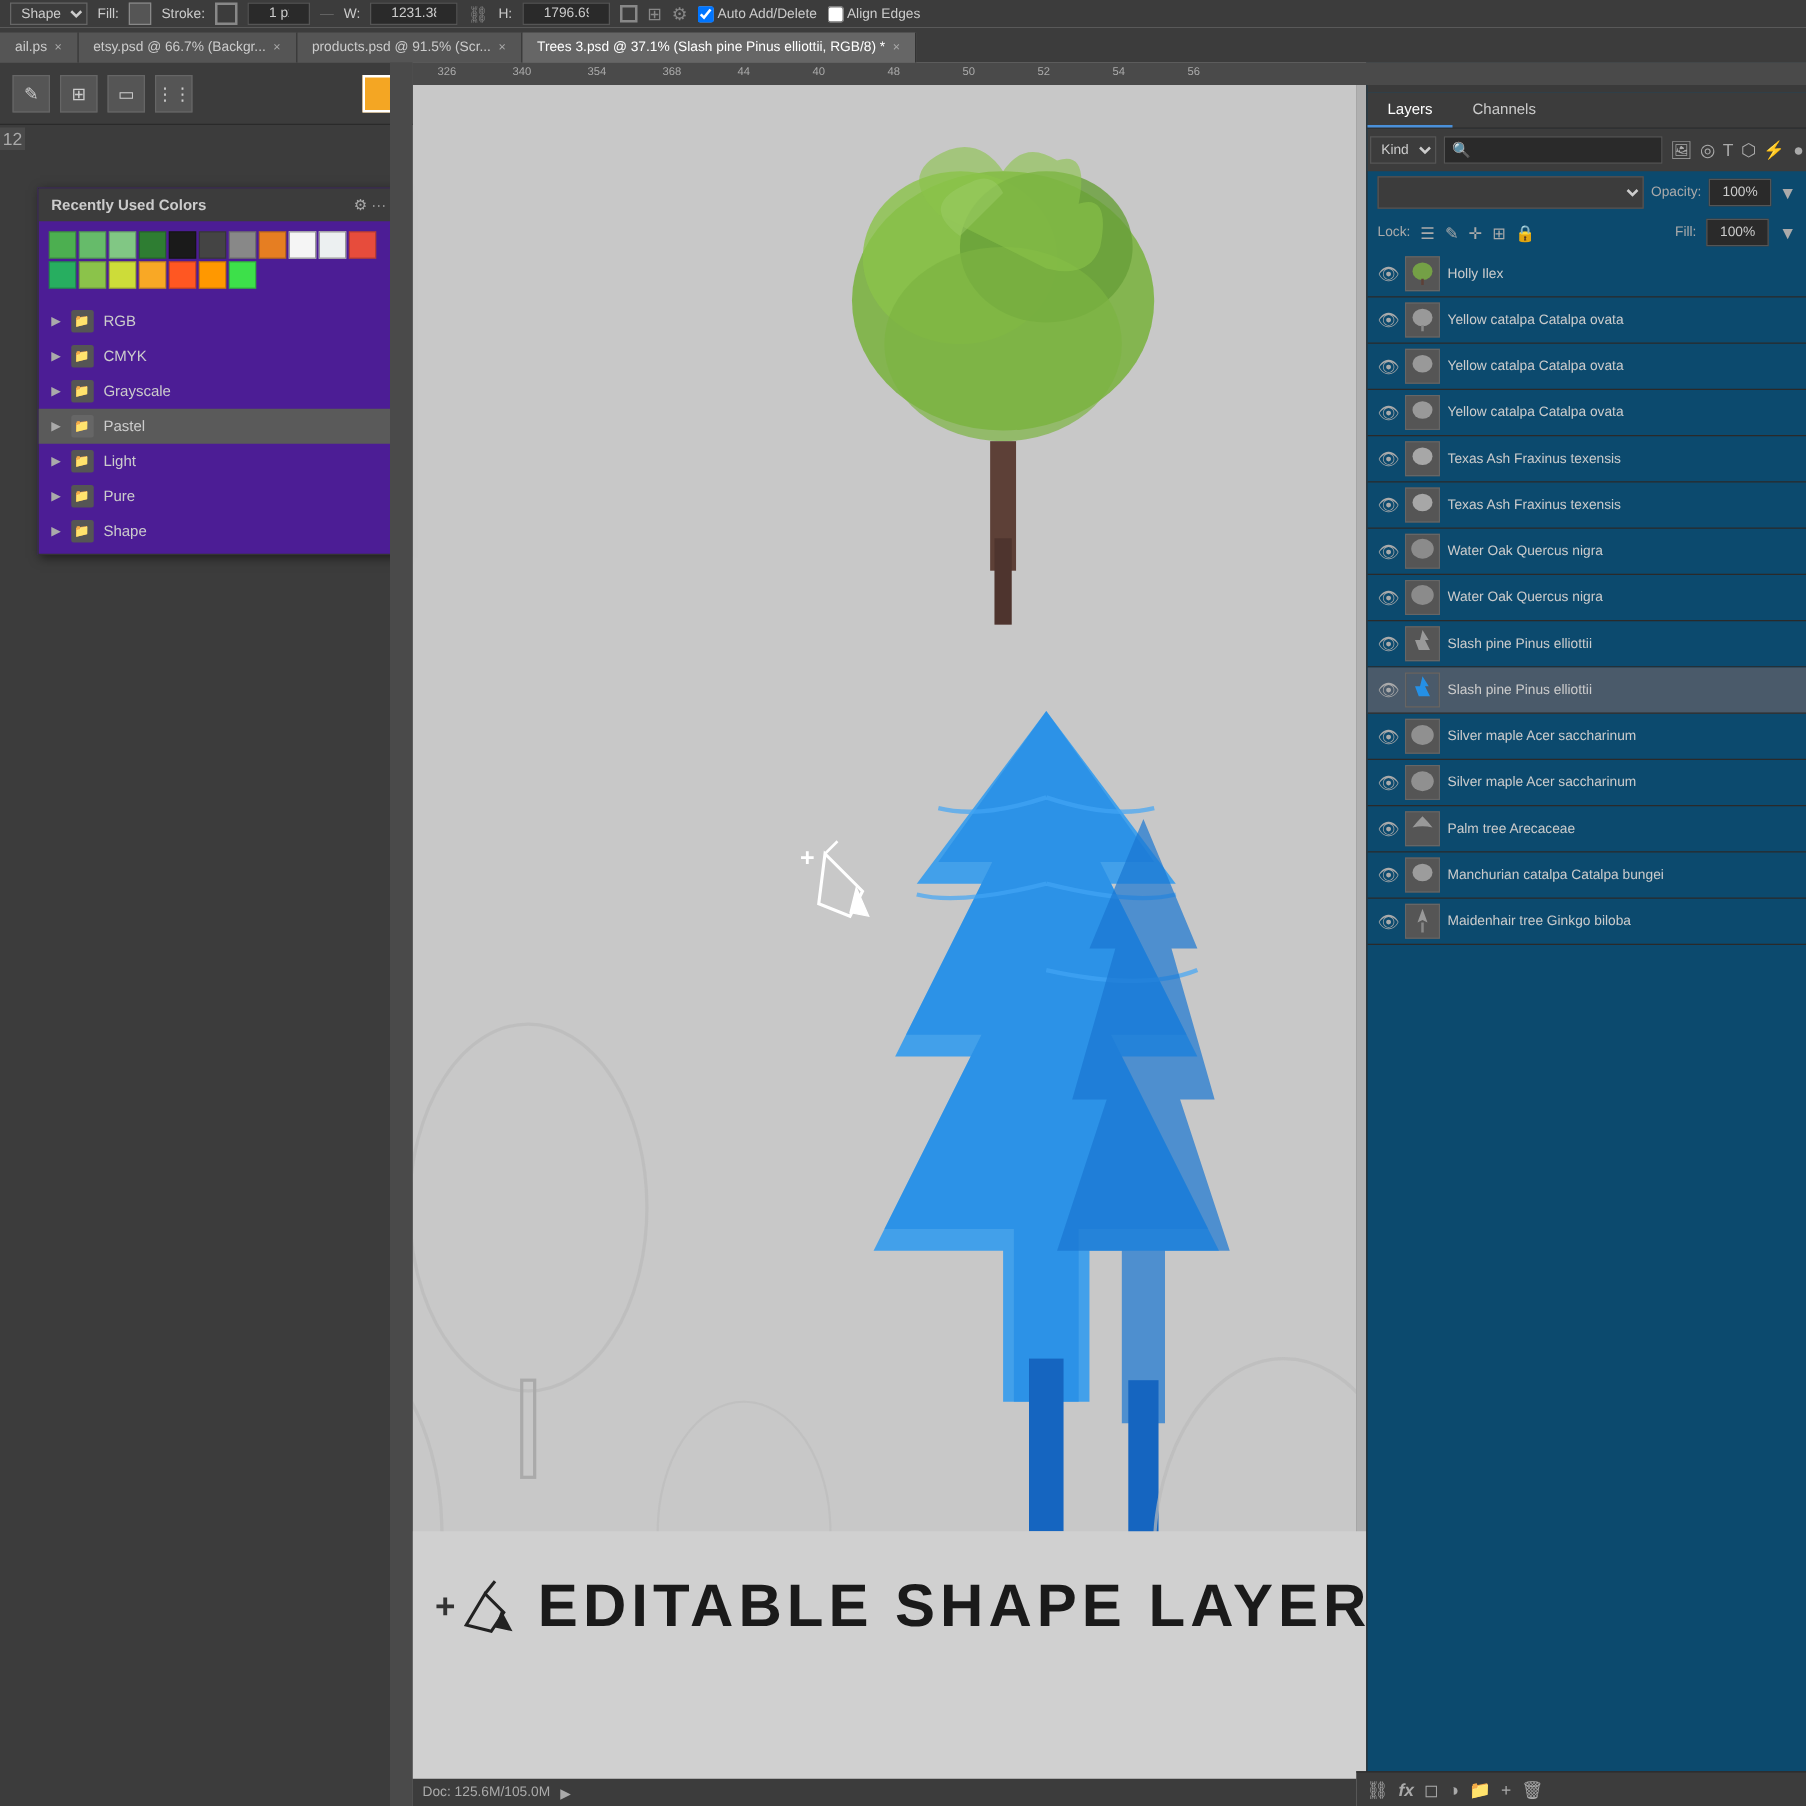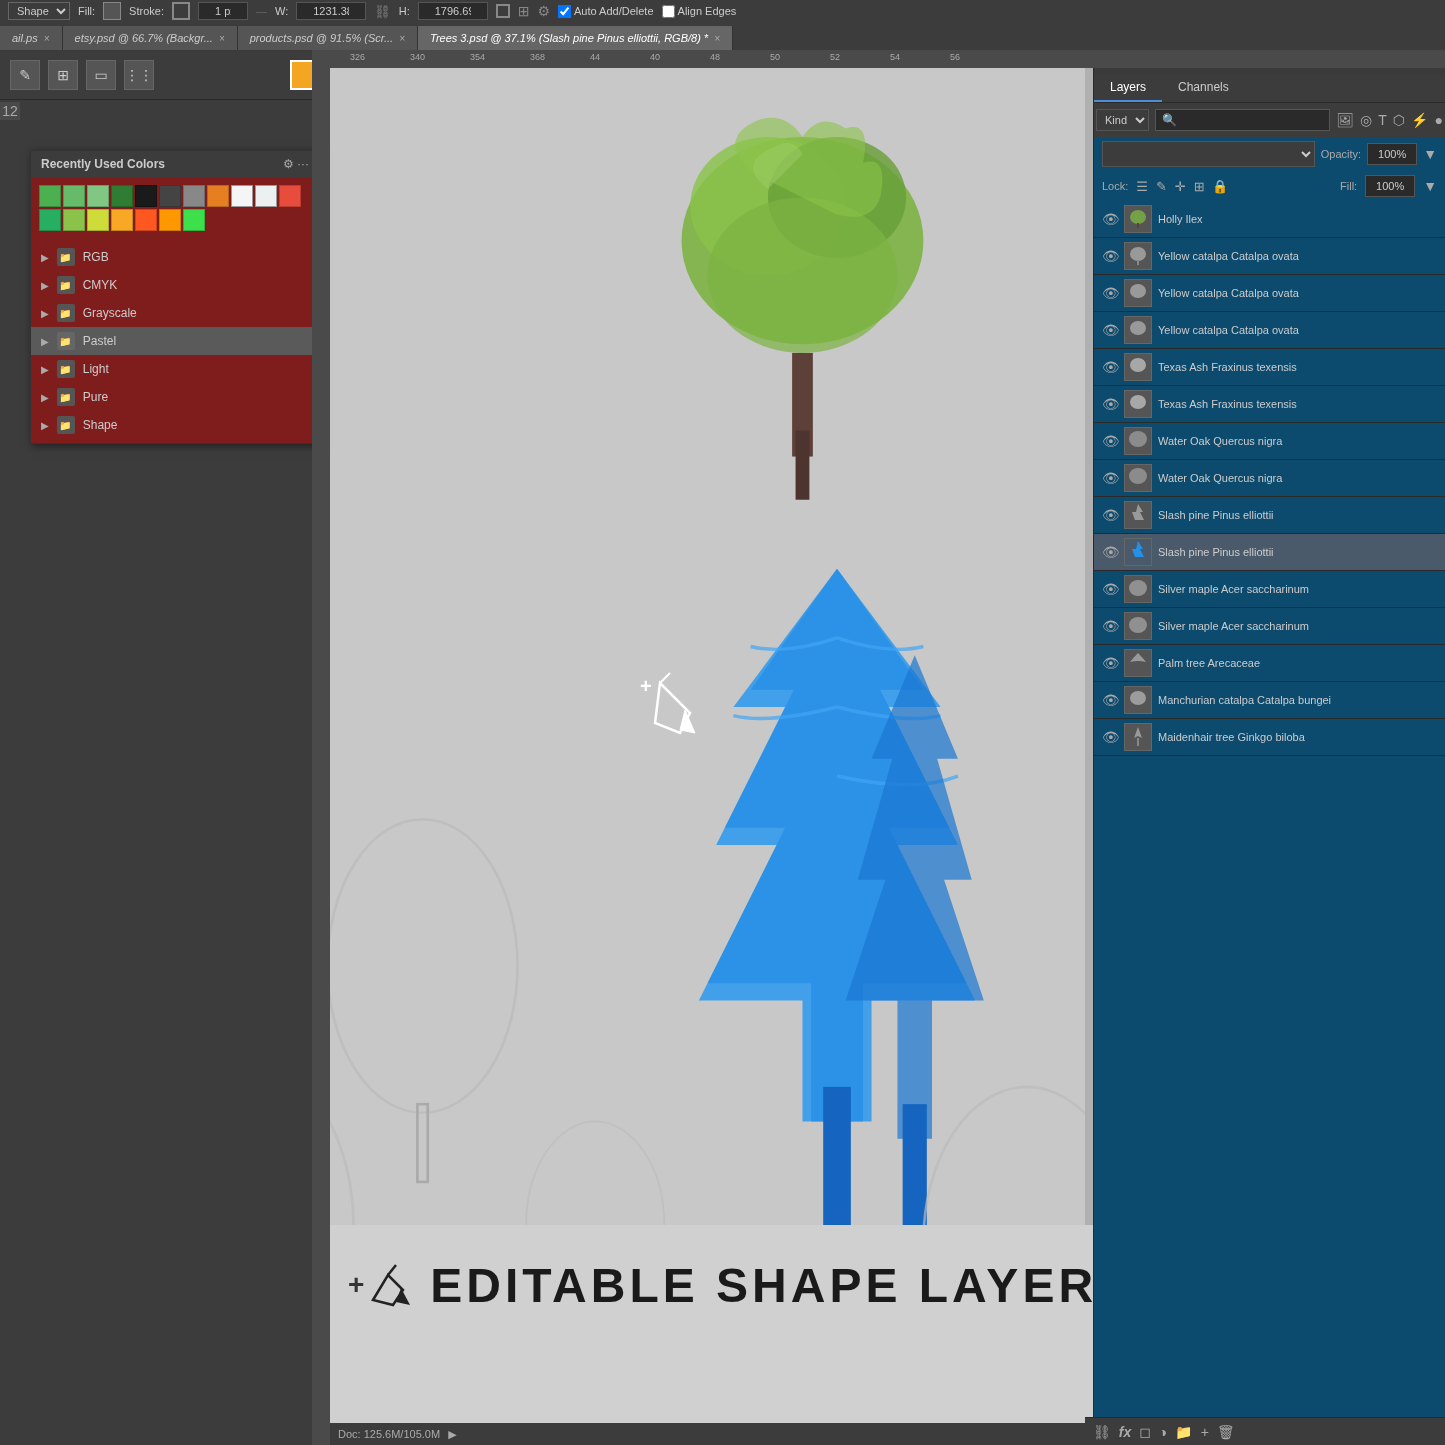--- a/index.html
+++ b/index.html
@@ -60,21 +60,20 @@
     
     .tab-bar {
       position: absolute;
       top: 22px; left: 0; right: 0;
       height: 28px;
       background: #3c3c3c;
       display: flex;
       align-items: flex-end;
       padding-left: 0;
       z-index: 100;
-      font-style: italic;
     }
     .tab {
       height: 24px;
       padding: 0 12px;
       background: #555;
       color: #ccc;
       font-size: 11px;
       display: flex;
       align-items: center;
       gap: 6px;
@@ -172,21 +171,21 @@
       background: #e74c3c;
       border: 2px solid #fff;
       margin-left: auto;
     }
 
     
     .color-panel {
       position: absolute;
       top: 100px; left: 30px;
       width: 290px;
-      background: #7f1d1d;
+      background: #4c1d95;
       border: 1px solid #333;
       z-index: 200;
       box-shadow: 2px 2px 8px rgba(0,0,0,0.5);
     }
     .color-panel-header {
       background: #3c3c3c;
       padding: 6px 10px;
       display: flex;
       align-items: center;
       justify-content: space-between;

